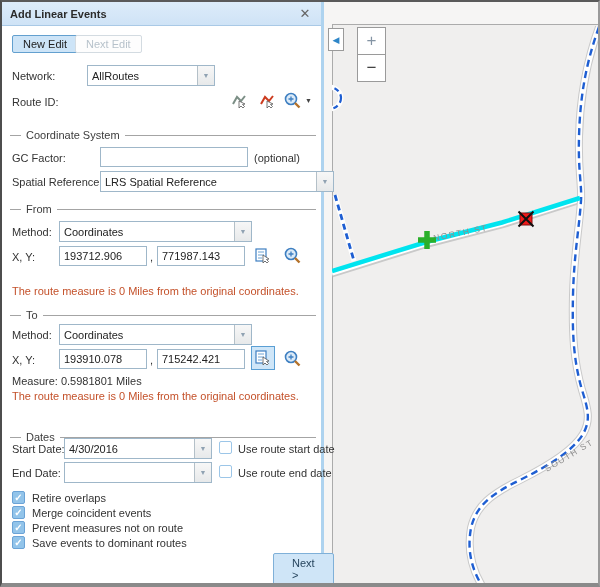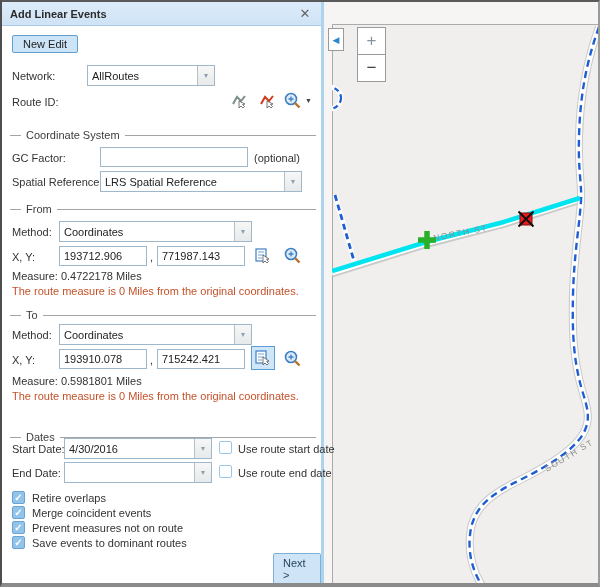--- a/index.html
+++ b/index.html
@@ -37,21 +37,21 @@
   .sep{position:absolute;left:8px;width:306px;display:flex;align-items:center;}
   .sep .d{width:11px;height:1px;background:#a4a4a4;margin-right:5px;}
   .sep .t{color:#3c3c3c;white-space:nowrap;}
   .sep .l{flex:1;height:1px;background:#a4a4a4;margin-left:5px;}
   .warn{position:absolute;color:#c4512a;white-space:nowrap;}
   .meas{position:absolute;color:#333;white-space:nowrap;}
   .cb{position:absolute;width:13px;height:13px;border-radius:2px;font-size:10px;
       display:flex;align-items:center;justify-content:center;}
   .cb-on{background:#92c4ea;border:1px solid #6ba3d6;color:#fff;font-weight:bold;}
   .cb-off{background:#fff;border:1px solid #9cc6e8;color:transparent;}
-  .nextbtn{position:absolute;left:271px;top:551px;height:32px;padding:0 9px;
+  .nextbtn{position:absolute;left:271px;top:551px;height:32px;padding:0 18px;
            background:#cfe5f7;border:1px solid #7fb0d8;border-radius:2px;
            display:flex;align-items:center;color:#27455e;}
   .icon{position:absolute;}
   .pickbox{position:absolute;width:24px;height:24px;background:#cfe6f8;
            border:1px solid #5a9fd4;display:flex;align-items:center;justify-content:center;}
   
   .map-gutter{position:absolute;left:322px;top:0;width:278px;height:583px;background:#f6f5f4;}
   .map-view{position:absolute;left:330px;top:22px;width:266px;height:561px;
             background:#f0efee;border-left:1px solid #ababab;border-top:1px solid #ababab;}
   .collapse-tab{position:absolute;left:326px;top:26px;width:16px;height:23px;background:#fff;
@@ -128,20 +128,21 @@
   </div>
 
   <div class="panel">
 
     <div class="titlebar">
       <span>Add Linear Events</span>
     </div>
     <div class="close">✕</div>
 
     <div class="btn btn-active" style="left:10px;top:33px;">New Edit</div>
+    <div class="btn btn-disabled" style="left:73px;top:33px;">Next Edit</div>
 
     <div class="lbl" style="left:10px;top:68px;">Network:</div>
     <div class="combo" style="left:85px;top:63px;width:128px;">
       <span class="val">AllRoutes</span>
       <span class="dd">▼</span>
     </div>
 
     <div class="lbl" style="left:10px;top:94px;">Route ID:</div>
     <svg class="icon" style="left:228px;top:90px;" width="18" height="18" viewBox="0 0 18 18">
       <path d="M3,12 L7,5 L11,9 L15,4" fill="none" stroke="#7c8f86" stroke-width="2"></path>
@@ -160,21 +161,21 @@
 
     <div class="sep" style="top:127px;">
       <span class="d"></span>
       <span class="t">Coordinate System</span>
       <span class="l"></span>
     </div>
     <div class="lbl" style="left:10px;top:150px;">GC Factor:</div>
     <div class="field" style="left:98px;top:145px;width:148px;"></div>
     <div class="lbl" style="left:252px;top:150px;">(optional)</div>
     <div class="lbl" style="left:10px;top:174px;">Spatial Reference:</div>
-    <div class="combo" style="left:98px;top:169px;width:202px;">
+    <div class="combo" style="left:98px;top:169px;width:234px;">
       <span class="val">LRS Spatial Reference</span>
       <span class="dd">▼</span>
     </div>
 
     <div class="sep" style="top:201px;">
       <span class="d"></span>
       <span class="t">From</span>
       <span class="l"></span>
     </div>
     <div class="lbl" style="left:10px;top:224px;">Method:</div>
@@ -189,21 +190,20 @@
     <svg class="icon" style="left:252px;top:245px;" width="18" height="18" viewBox="0 0 18 18">
       <rect x="2" y="2" width="10" height="12" fill="#fff" stroke="#3e7fc1" stroke-width="1.2"></rect>
       <path d="M4,5 h6 M4,8 h6 M4,11 h4" stroke="#6ea4d4" stroke-width="1.2"></path>
       <path d="M9,8 l0,8 l2,-2 l2,2 l1.5,-1.5 l-2,-2 l2.5,-0.5 z" fill="#fff" stroke="#555" stroke-width="0.8"></path>
     </svg>
     <svg class="icon" style="left:281px;top:244px;" width="19" height="19" viewBox="0 0 19 19">
       <circle cx="8" cy="8" r="5.5" fill="#dcebf8" stroke="#3e7fc1" stroke-width="1.6"></circle>
       <path d="M8,5.5 V10.5 M5.5,8 H10.5" stroke="#3e7fc1" stroke-width="1.3"></path>
       <path d="M12,12 L16.5,16.5" stroke="#b5722a" stroke-width="2.4"></path>
     </svg>
-    <div class="meas" style="left:10px;top:268px;">Measure: 0.4722178 Miles</div>
     <div class="warn" style="left:10px;top:283px;">The route measure is 0 Miles from the original coordinates.</div>
 
     <div class="sep" style="top:307px;">
       <span class="d"></span>
       <span class="t">To</span>
       <span class="l"></span>
     </div>
     <div class="lbl" style="left:10px;top:327px;">Method:</div>
     <div class="combo" style="left:57px;top:322px;width:193px;">
       <span class="val">Coordinates</span>

